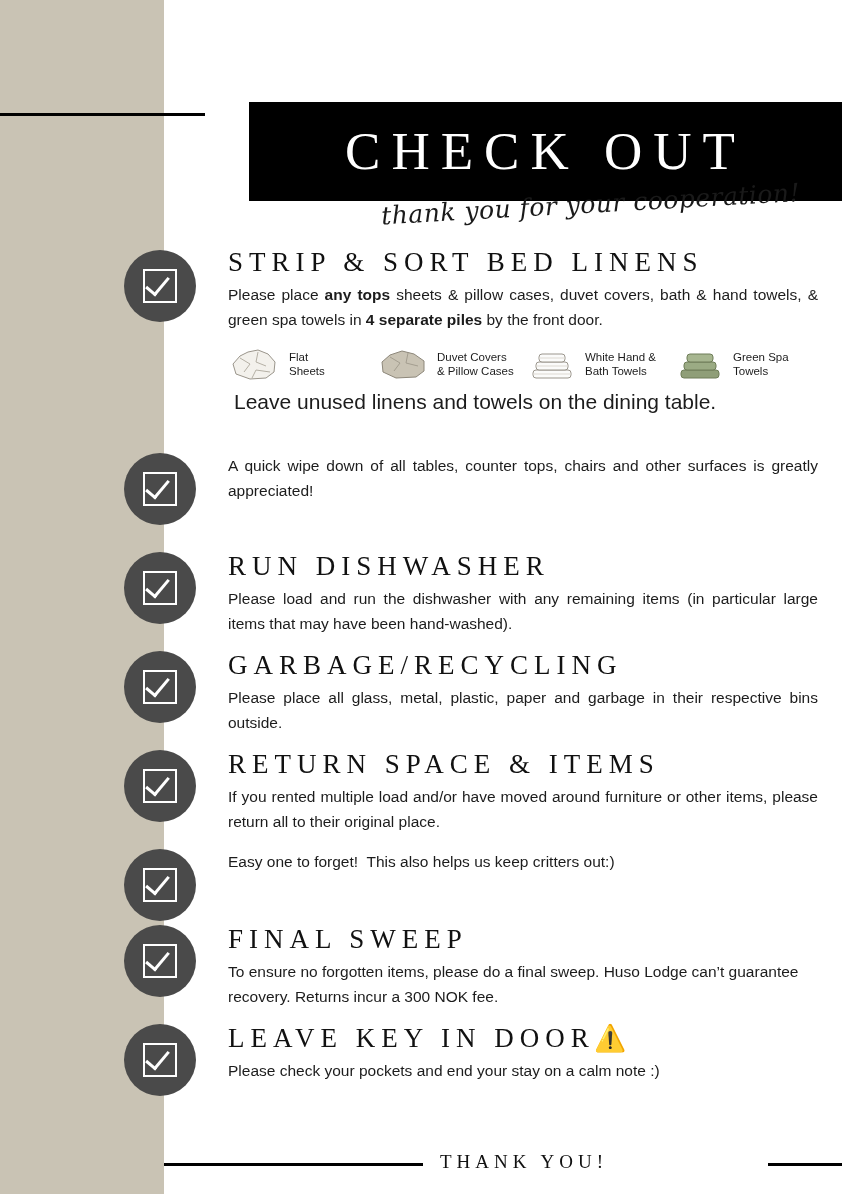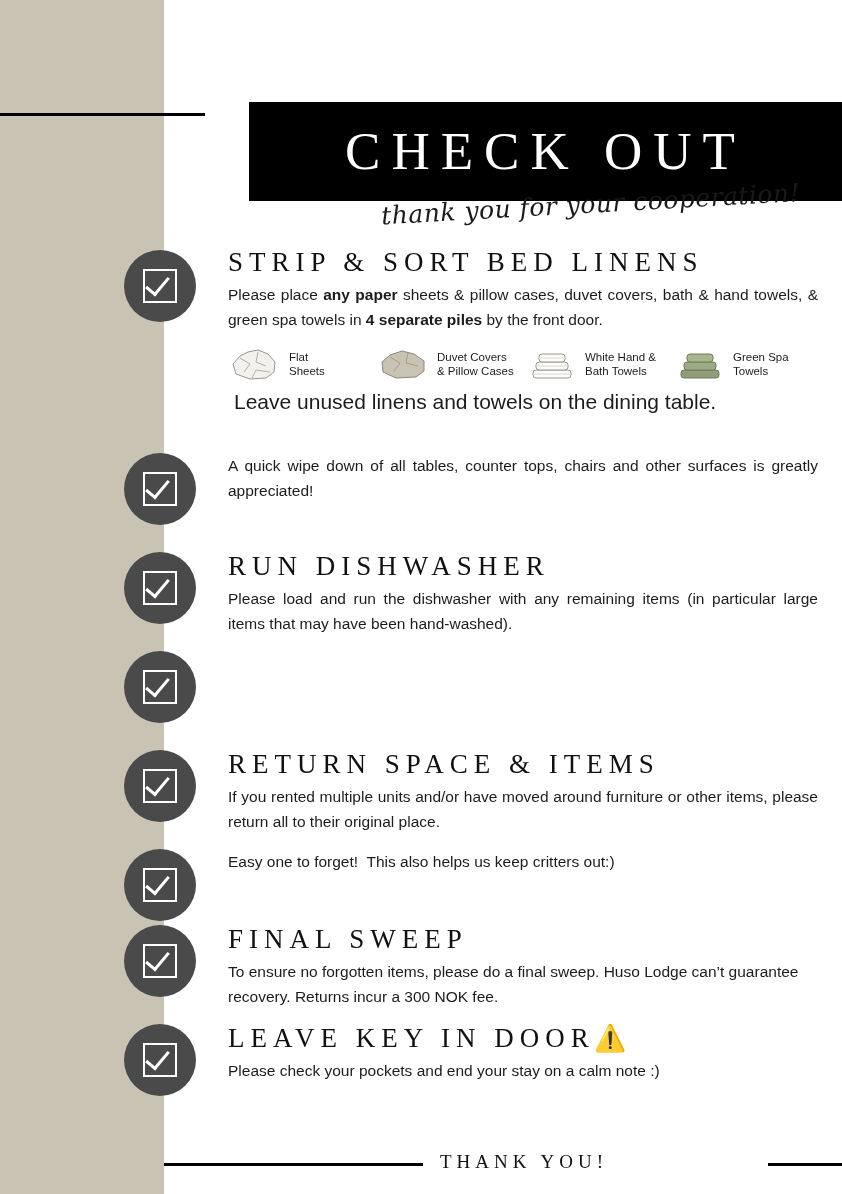--- a/index.html
+++ b/index.html
@@ -198,21 +198,21 @@
   <div class="script-line">thank you for your cooperation!</div>
 
   <div class="sections">
 
     <div class="section" style="min-height:205px;">
       <div class="check-badge" style="top:2px;">
           <div class="box"></div>
         </div>
       <div class="sec-body">
         <div class="sec-title">STRIP &amp; SORT BED LINENS</div>
-        <p class="sec-text">Please place <b>any paper</b> sheets &amp; pillow cases, duvet covers, bath &amp; hand towels, &amp; green spa towels in <b>4 separate piles</b> by the front door.</p>
+        <p class="sec-text">Please place <b>any tops</b> sheets &amp; pillow cases, duvet covers, bath &amp; hand towels, &amp; green spa towels in <b>4 separate piles</b> by the front door.</p>
         <div class="piles">
 
           <div class="pile">
             <svg class="pile-art" viewBox="0 0 52 40">
               <path d="M6 30 L3 20 L10 12 L18 8 L28 6 L38 10 L45 18 L44 28 L36 34 L20 35 Z" fill="#f3f1ec" stroke="#9a958b" stroke-width="1"></path>
               <path d="M10 14 L20 20 L14 28 M28 8 L26 18 L36 22 M22 34 L26 26 L40 28" fill="none" stroke="#b5b0a5" stroke-width="1"></path>
             </svg>
             <div class="pile-label">
               <div>Flat</div>
               <div>Sheets</div>
@@ -276,29 +276,33 @@
       <div class="sec-body">
         <div class="sec-title">RUN DISHWASHER</div>
         <p class="sec-text">Please load and run the dishwasher with any remaining items (in particular large items that may have been hand-washed).</p>
       </div>
     </div>
 
     <div class="section" style="min-height:99px;">
       <div class="check-badge" style="top:0px;">
           <div class="box"></div>
         </div>
+      <div class="sec-body">
+        <div class="sec-title">GARBAGE/RECYCLING</div>
+        <p class="sec-text">Please place all glass, metal, plastic, paper and garbage in their respective bins outside.</p>
+      </div>
     </div>
 
     <div class="section" style="min-height:99px;">
       <div class="check-badge" style="top:0px;">
           <div class="box"></div>
         </div>
       <div class="sec-body">
         <div class="sec-title">RETURN SPACE &amp; ITEMS</div>
-        <p class="sec-text">If you rented multiple units and/or have moved around furniture or other items, please return all to their original place.</p>
+        <p class="sec-text">If you rented multiple load and/or have moved around furniture or other items, please return all to their original place.</p>
       </div>
     </div>
 
     <div class="section" style="min-height:76px;">
       <div class="check-badge" style="top:0px;">
           <div class="box"></div>
         </div>
       <div class="sec-body">
         <p class="sec-text" style="text-align:left;">Easy one to forget!&nbsp; This also helps us keep critters out:)</p>
       </div>

